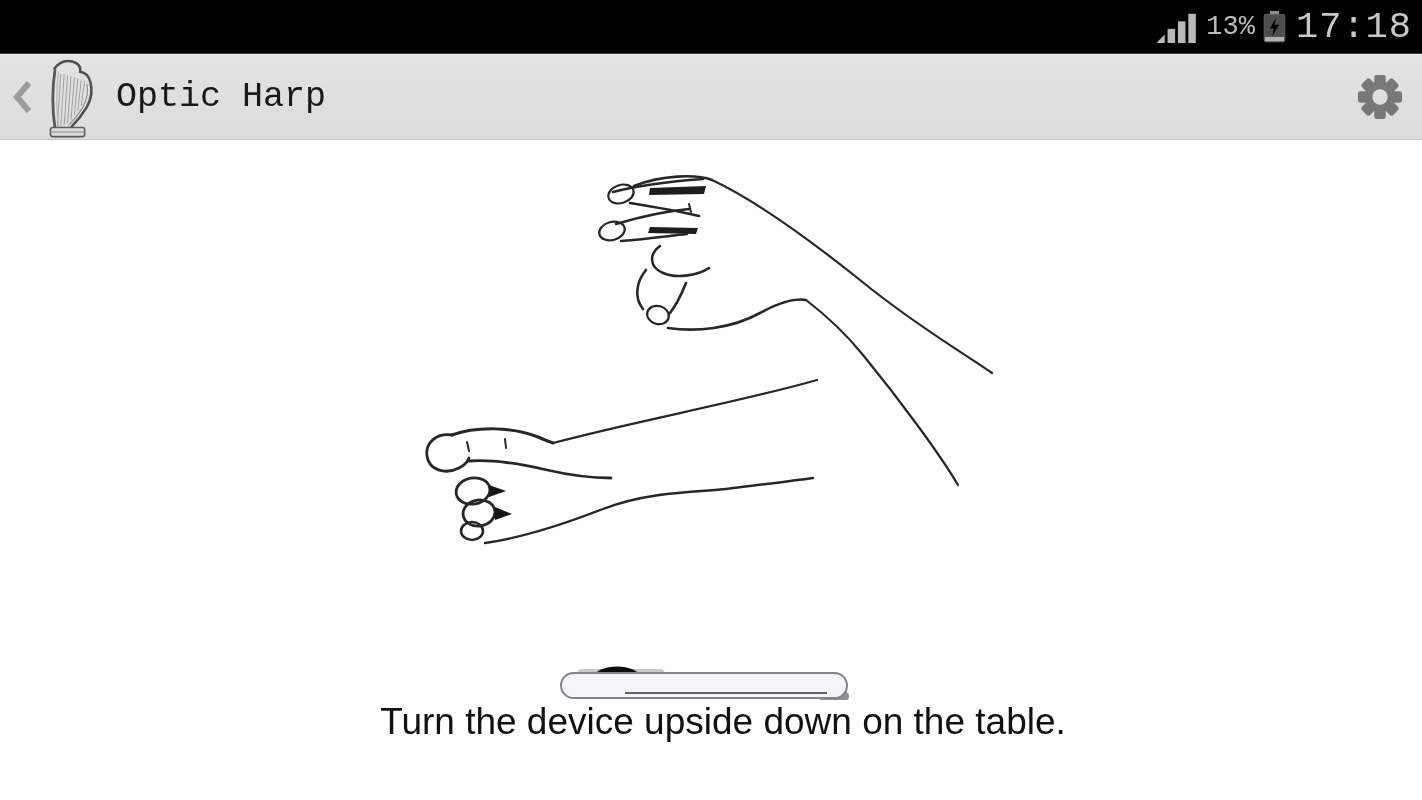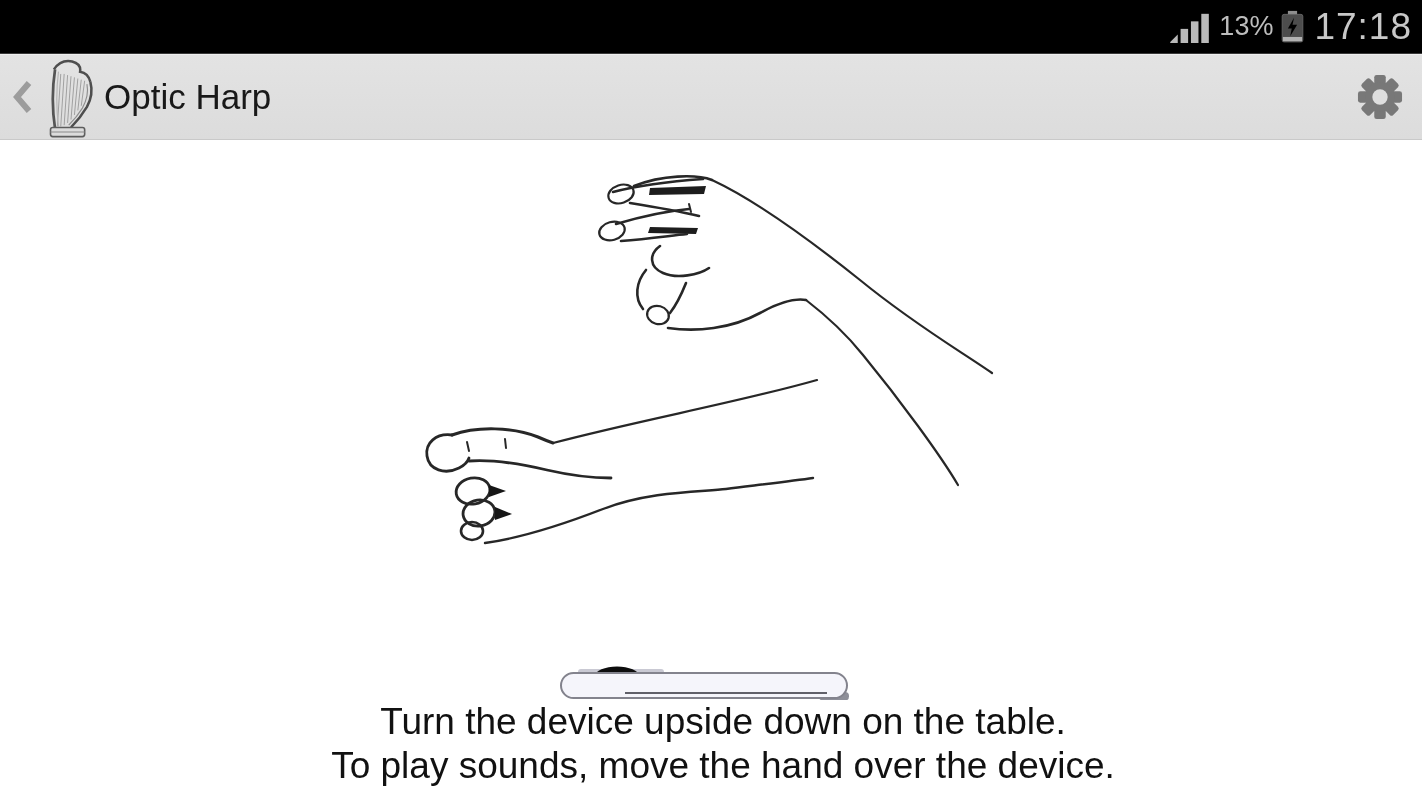--- a/index.html
+++ b/index.html
@@ -4,37 +4,37 @@
 <style>
   * { margin:0; padding:0; box-sizing:border-box; }
   html,body { width:1422px; height:800px; }
   body { font-family:"Liberation Sans", sans-serif; background:#fff; }
   .screen { position:relative; width:1422px; height:800px; overflow:hidden; background:#fff; }
 
   
   .status-bar {
     position:absolute; top:0; left:0; width:1422px; height:54px;
     background:#000; display:flex; align-items:center; justify-content:flex-end;
-    padding-right:10px; border-bottom:1px solid #3a3a3a;
+    padding-right:10px; border-bottom:1px solid #3a3a3a;font-family:Liberation Mono, monospace;
   }
   .status-bar .sig { width:40px; height:32px; margin-right:9px; }
   .status-bar .pct { font-size:27px; color:#bdbdbd; margin-right:8px; }
   .status-bar .bat { width:23px; height:42px; margin-right:10px; }
   .status-bar .clock { font-size:37px; color:#c8c8c8; letter-spacing:1px; }
 
   
   .app-bar {
     position:absolute; top:54px; left:0; width:1422px; height:86px;
     background:linear-gradient(#e3e3e3,#dcdcdc);
     border-top:1px solid #efefef; border-bottom:1px solid #c9c9c9;
     display:flex; align-items:center; padding:0 10px;
   }
   .back-btn { width:26px; height:44px; display:flex; align-items:center; justify-content:center; }
   .harp-wrap { width:58px; height:82px; margin-left:6px; margin-top:4px; }
-  .app-title { font-size:35px; color:#191919; margin-left:4px; }
+  .app-title { font-size:35px; color:#191919; margin-left:16px;font-family:Liberation Mono, monospace; }
   .bar-spacer { flex:1; }
   .gear-btn { width:48px; height:48px; margin-right:8px; display:flex; align-items:center; justify-content:center; }
   .app-bar-shadow {
     position:absolute; top:141px; left:0; width:1422px; height:26px;
     background:linear-gradient(rgba(0,0,0,0.14), rgba(0,0,0,0)); pointer-events:none;
   }
   .scroll-tick { position:absolute; left:0; top:142px; width:6px; height:4px; background:#4f4f4f; }
 
   
   .content { position:absolute; top:140px; left:0; width:1422px; height:660px; background:#fff; }
@@ -177,17 +177,16 @@
         <rect x="578" y="529" width="86" height="12" rx="3" fill="#c9c9d3"></rect>
         <ellipse cx="617" cy="536" rx="22" ry="9.5" fill="#0d0d0d"></ellipse>
         <rect x="819" y="552" width="30" height="8.5" rx="4" fill="#8e8f99"></rect>
         <rect x="561" y="533" width="286" height="25" rx="12.5" fill="#f5f5fb" stroke="#83838d" stroke-width="2"></rect>
         <path d="M 625,553 L 827,553" stroke="#2e2e38" stroke-width="1.6" fill="none"></path>
       </g>
     </svg>
 
     <div class="caption">
       <div>Turn the device upside down on the table.</div>
-      <div>To play sounds, move the hand over the device.</div>
     </div>
   </div>
 
 </div>
 
 </body></html>

